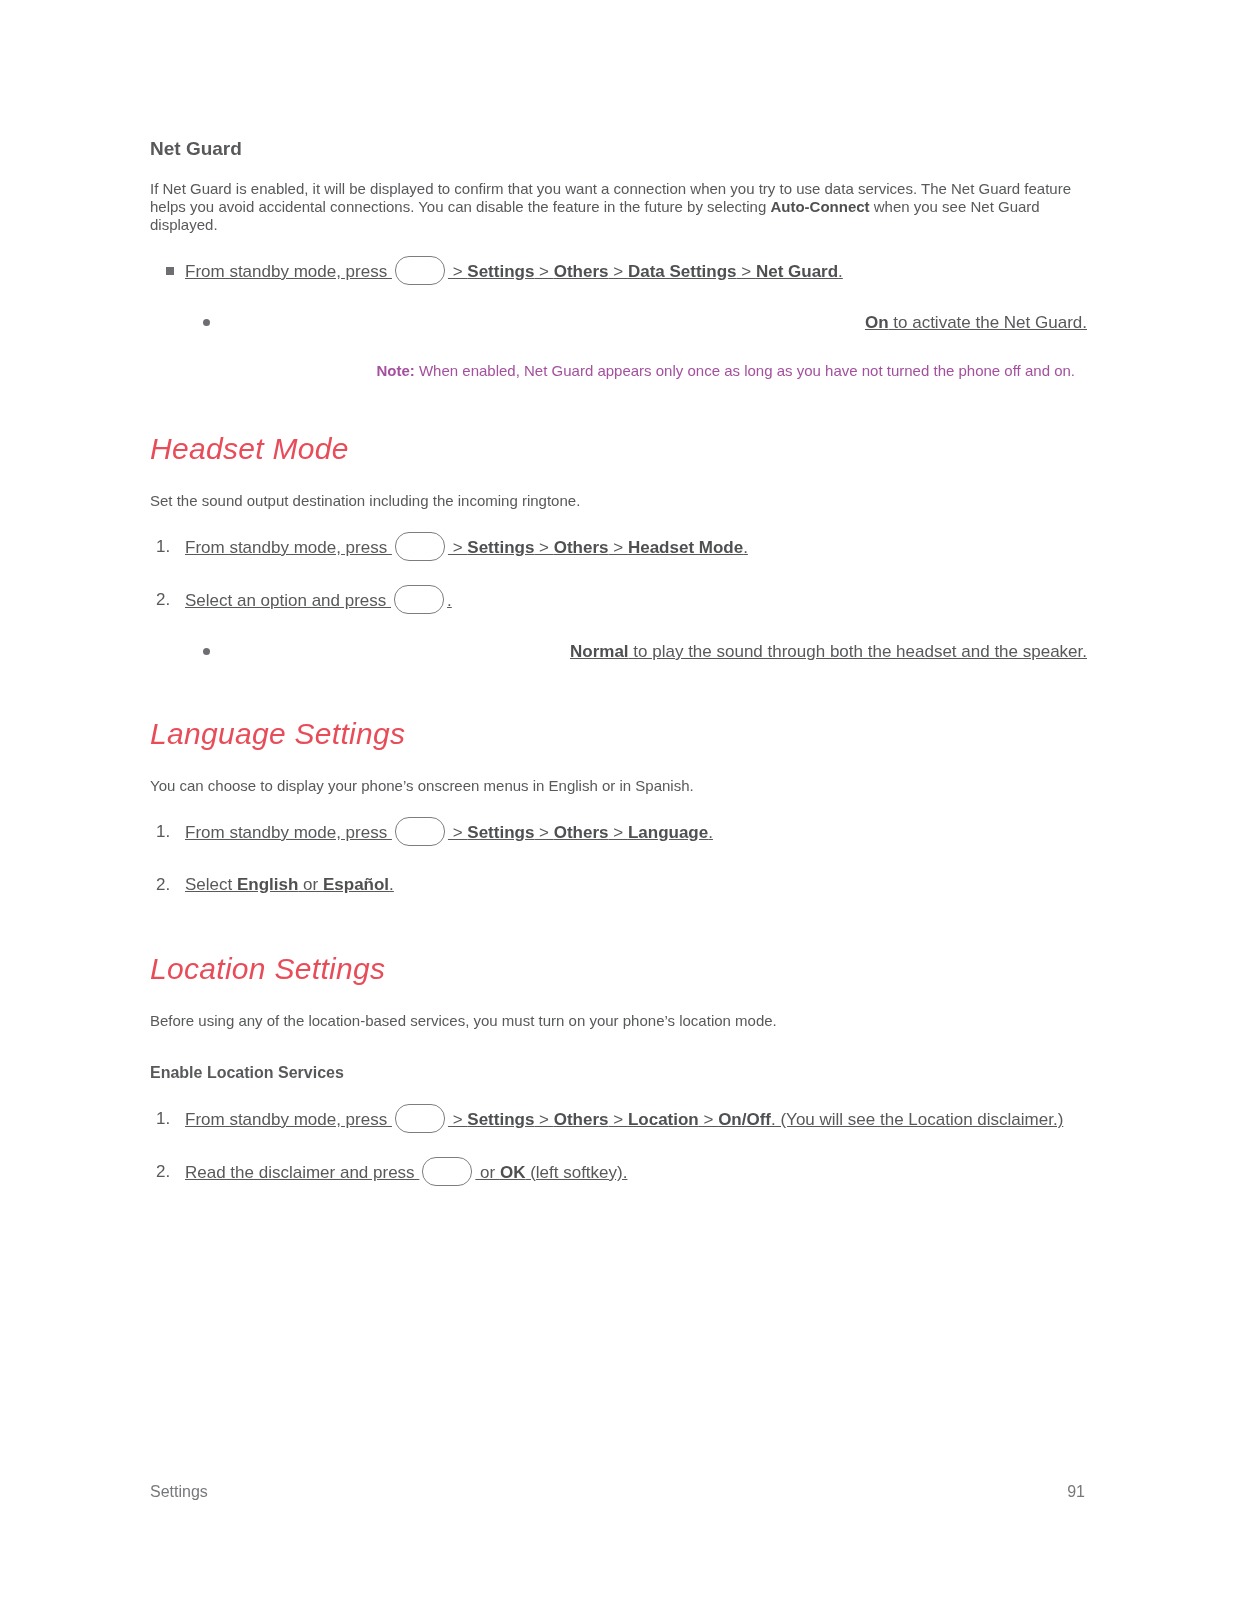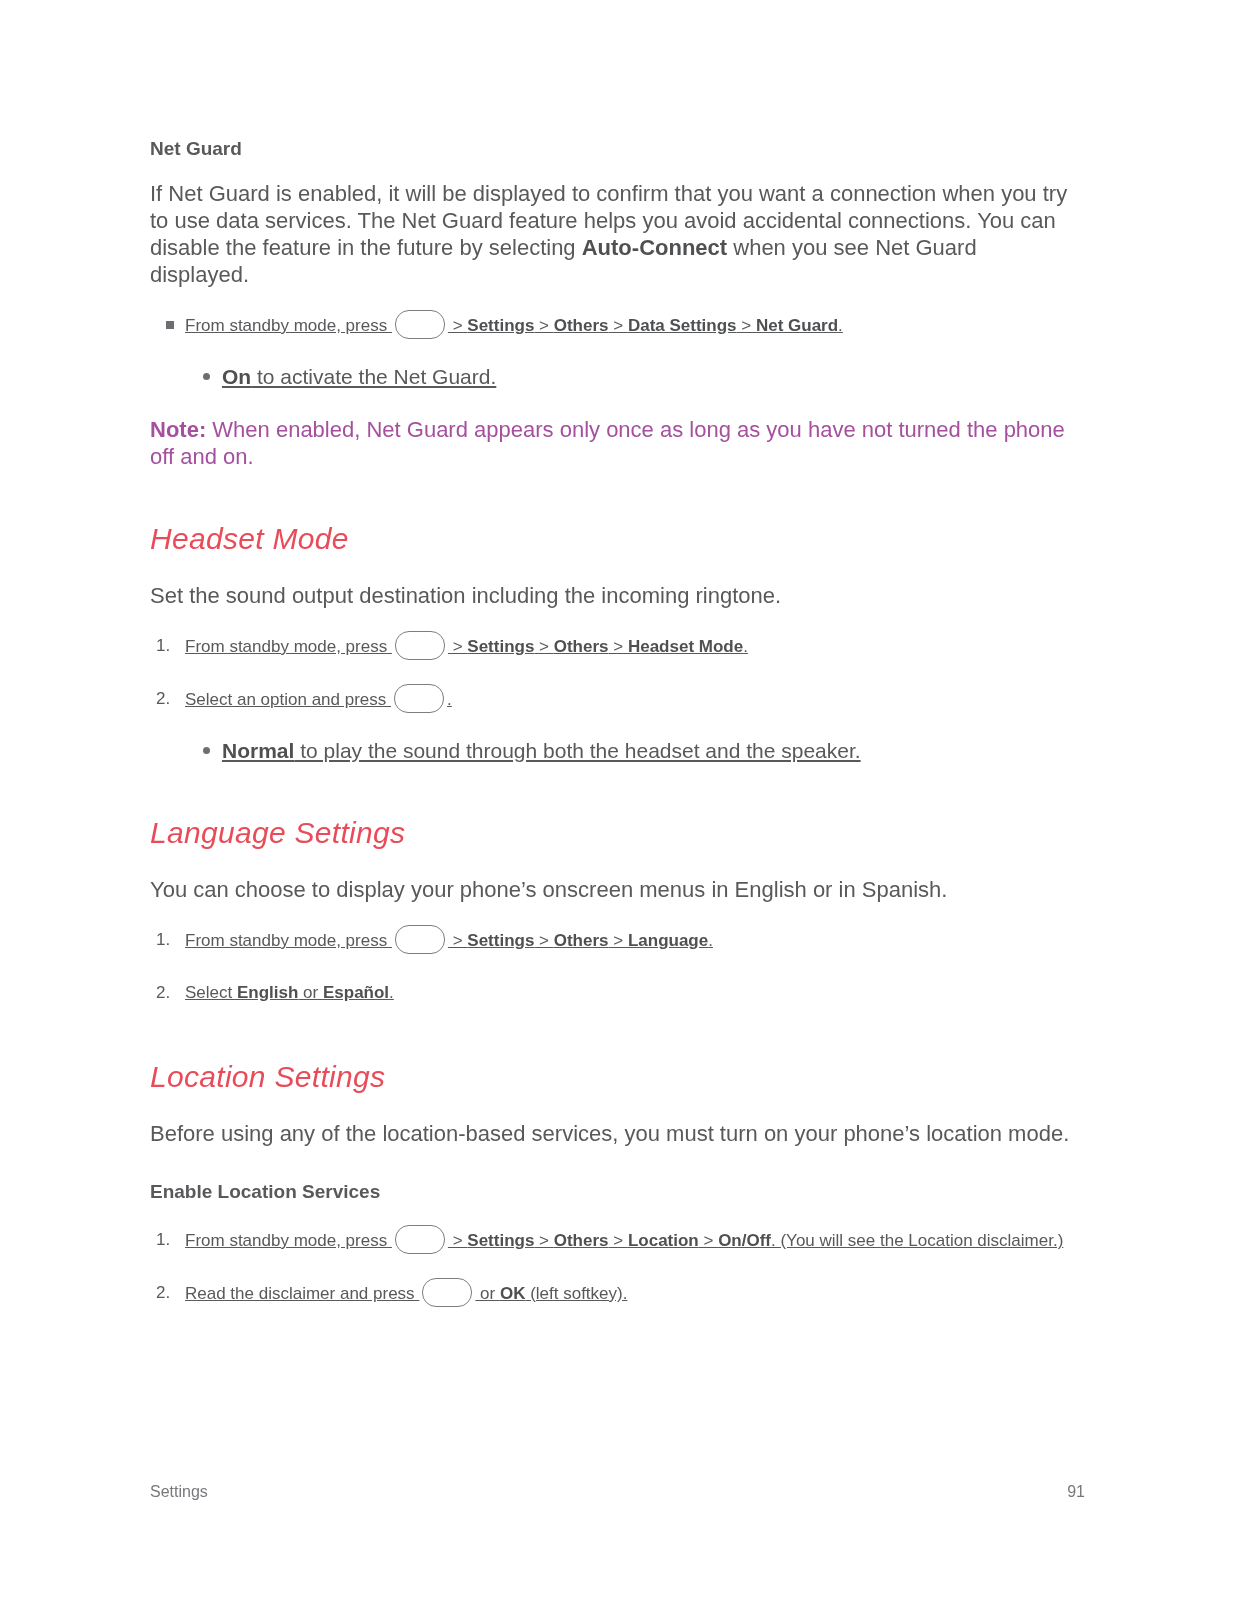--- a/index.html
+++ b/index.html
@@ -10,36 +10,36 @@
     --footer-gray:#77787b;
     --rule-gray:#6d6e71;
   }
   *{box-sizing:border-box;}
   html,body{margin:0;padding:0;background:#ffffff;}
   body{font-family:"Liberation Sans", sans-serif;color:var(--body-gray);}
   .page{position:relative;width:1237px;height:1600px;background:#ffffff;margin:0 auto;overflow:hidden;}
   .content{position:absolute;left:150px;right:150px;top:138px;}
 
   .h-sub{font-size:19px;font-weight:bold;color:var(--body-gray);margin:0 0 20px 0;}
-  .h-sub2{font-size:19px;font-weight:bold;color:var(--body-gray);margin:34px 0 6px 0;}
+  .h-sub2{font-size:16px;font-weight:bold;color:var(--body-gray);margin:34px 0 6px 0;}
   .section-h{font-size:30px;font-style:italic;font-weight:normal;color:var(--heading-red);margin:52px 0 26px 0;letter-spacing:0.3px;}
 
-  .body-p{font-size:22px;line-height:27px;margin:0 12px 14px 0;color:var(--body-gray);}
+  .body-p{font-size:15px;line-height:18px;margin:0 12px 14px 0;color:var(--body-gray);}
   .b{font-weight:bold;color:var(--bold-gray);}
-  .note{color:var(--note-purple);margin-top:26px;}
+  .note{color:var(--note-purple);margin-top:26px;text-align:right;}
   .note .b{color:inherit;}
 
   .step{display:flex;margin:22px 0;font-size:17px;line-height:30px;}
   .step-text{flex:1;text-decoration:underline;}
   .marker-num{flex:0 0 35px;padding-left:6px;color:var(--body-gray);}
   .marker-square{flex:0 0 35px;padding-top:11px;}
   .marker-square i{display:block;width:8px;height:8px;background:var(--rule-gray);margin-left:16px;}
 
   .bullet-list{margin:14px 0 0 35px;}
-  .bullet{display:flex;margin:18px 0;font-size:21px;line-height:27px;}
+  .bullet{display:flex;margin:18px 0;font-size:17px;line-height:27px;text-align:right;}
   .marker-dot{flex:0 0 37px;padding-top:10px;}
   .marker-dot i{display:block;width:7px;height:7px;border-radius:50%;background:var(--rule-gray);margin-left:18px;}
 
   .key-icon{display:inline-block;width:50px;height:29px;border:1.5px solid #7c7d80;border-radius:14px;background:#fff;vertical-align:-8px;margin:0 3px;}
 
   .footer{position:absolute;left:150px;right:152px;top:1483px;display:flex;justify-content:space-between;font-size:16px;color:var(--footer-gray);}
 </style>
 </head>
 <body>
 

